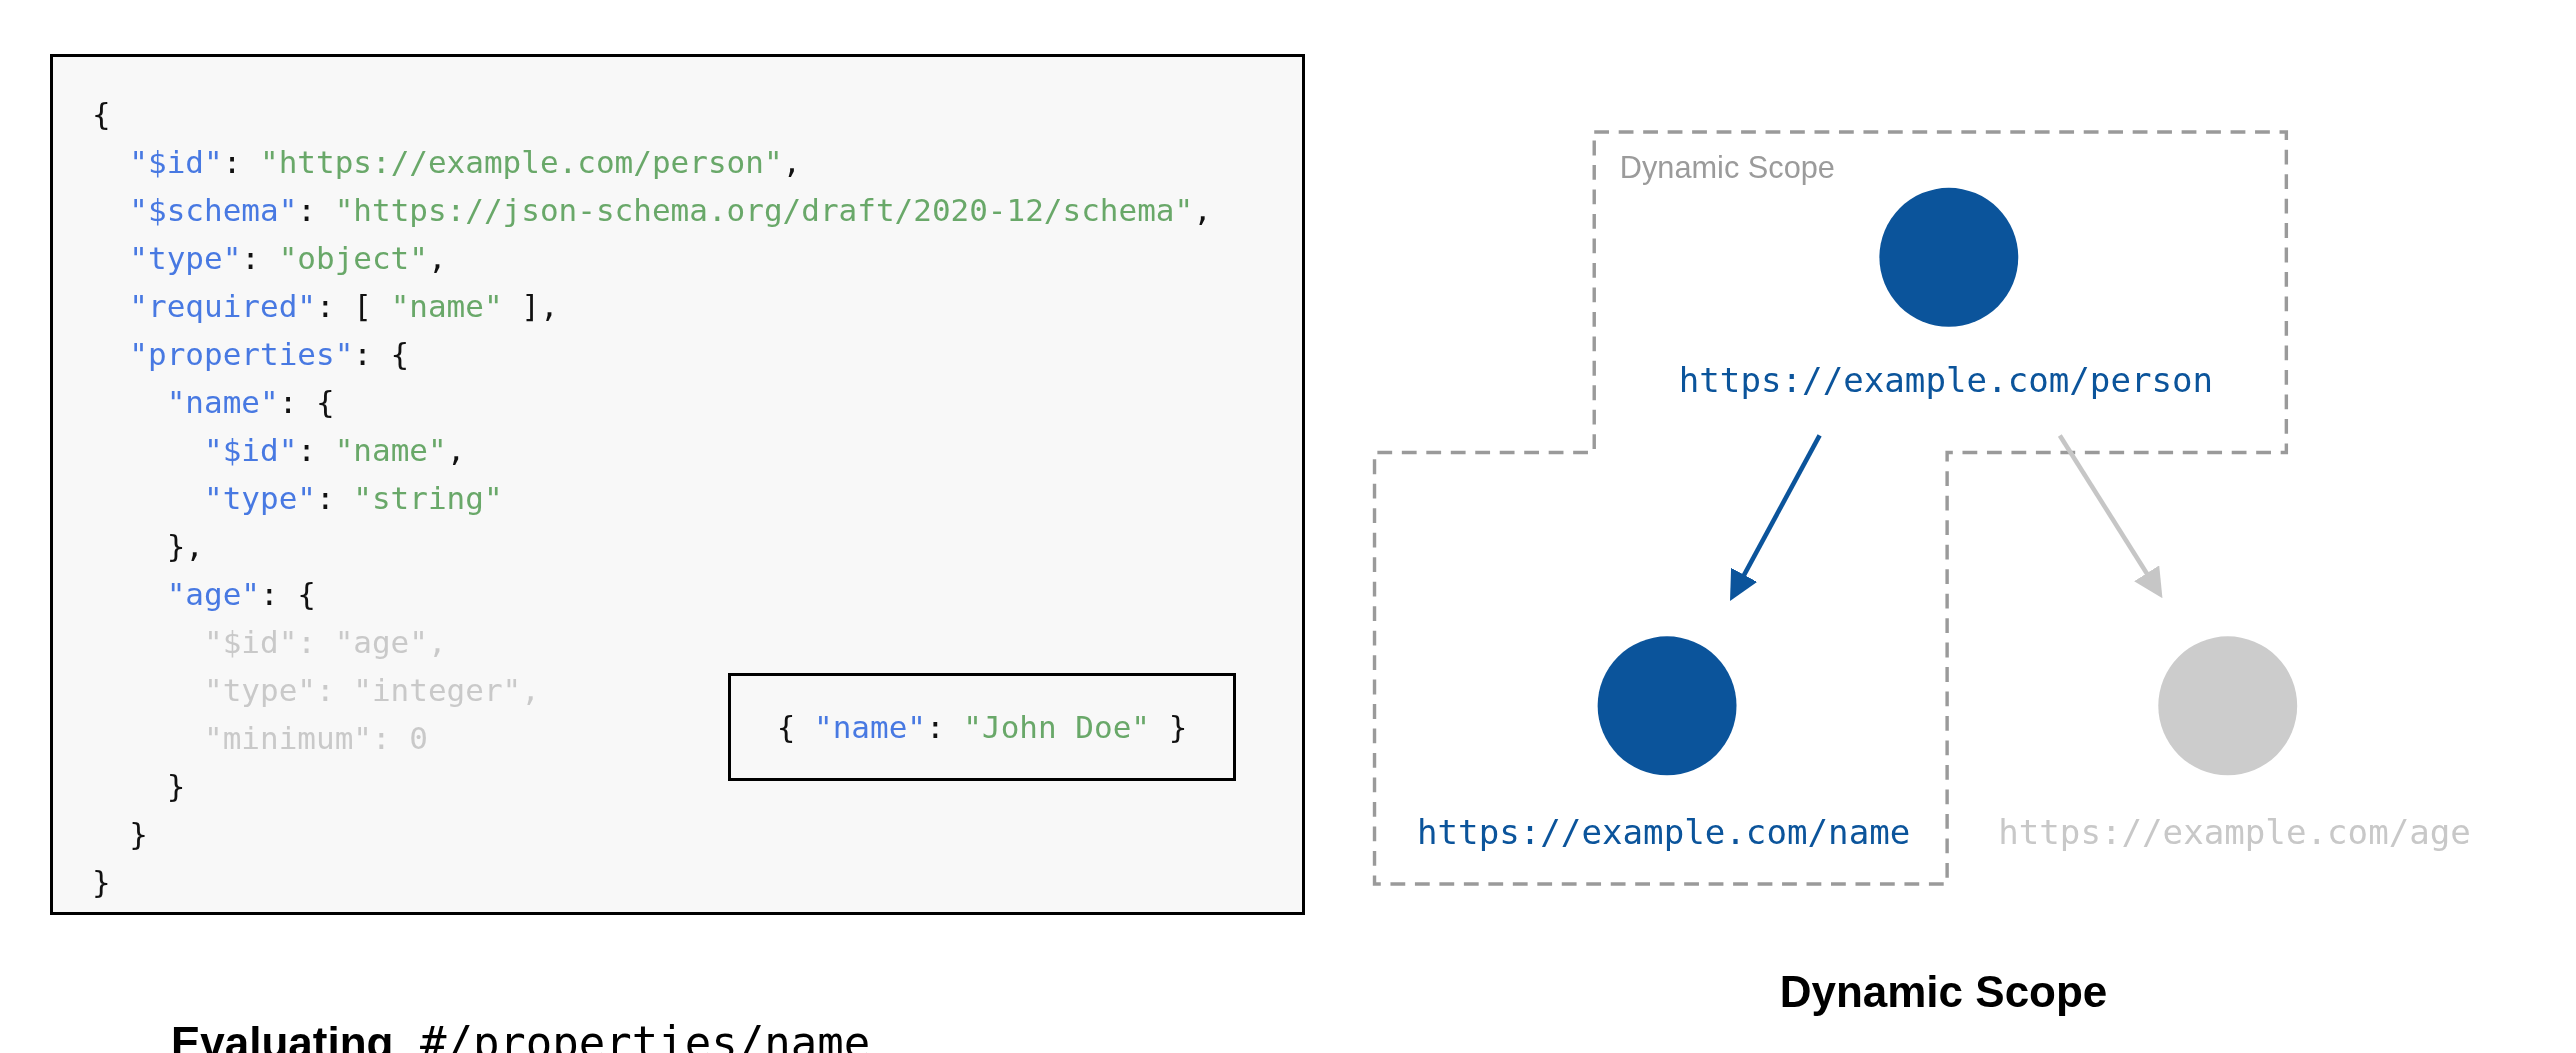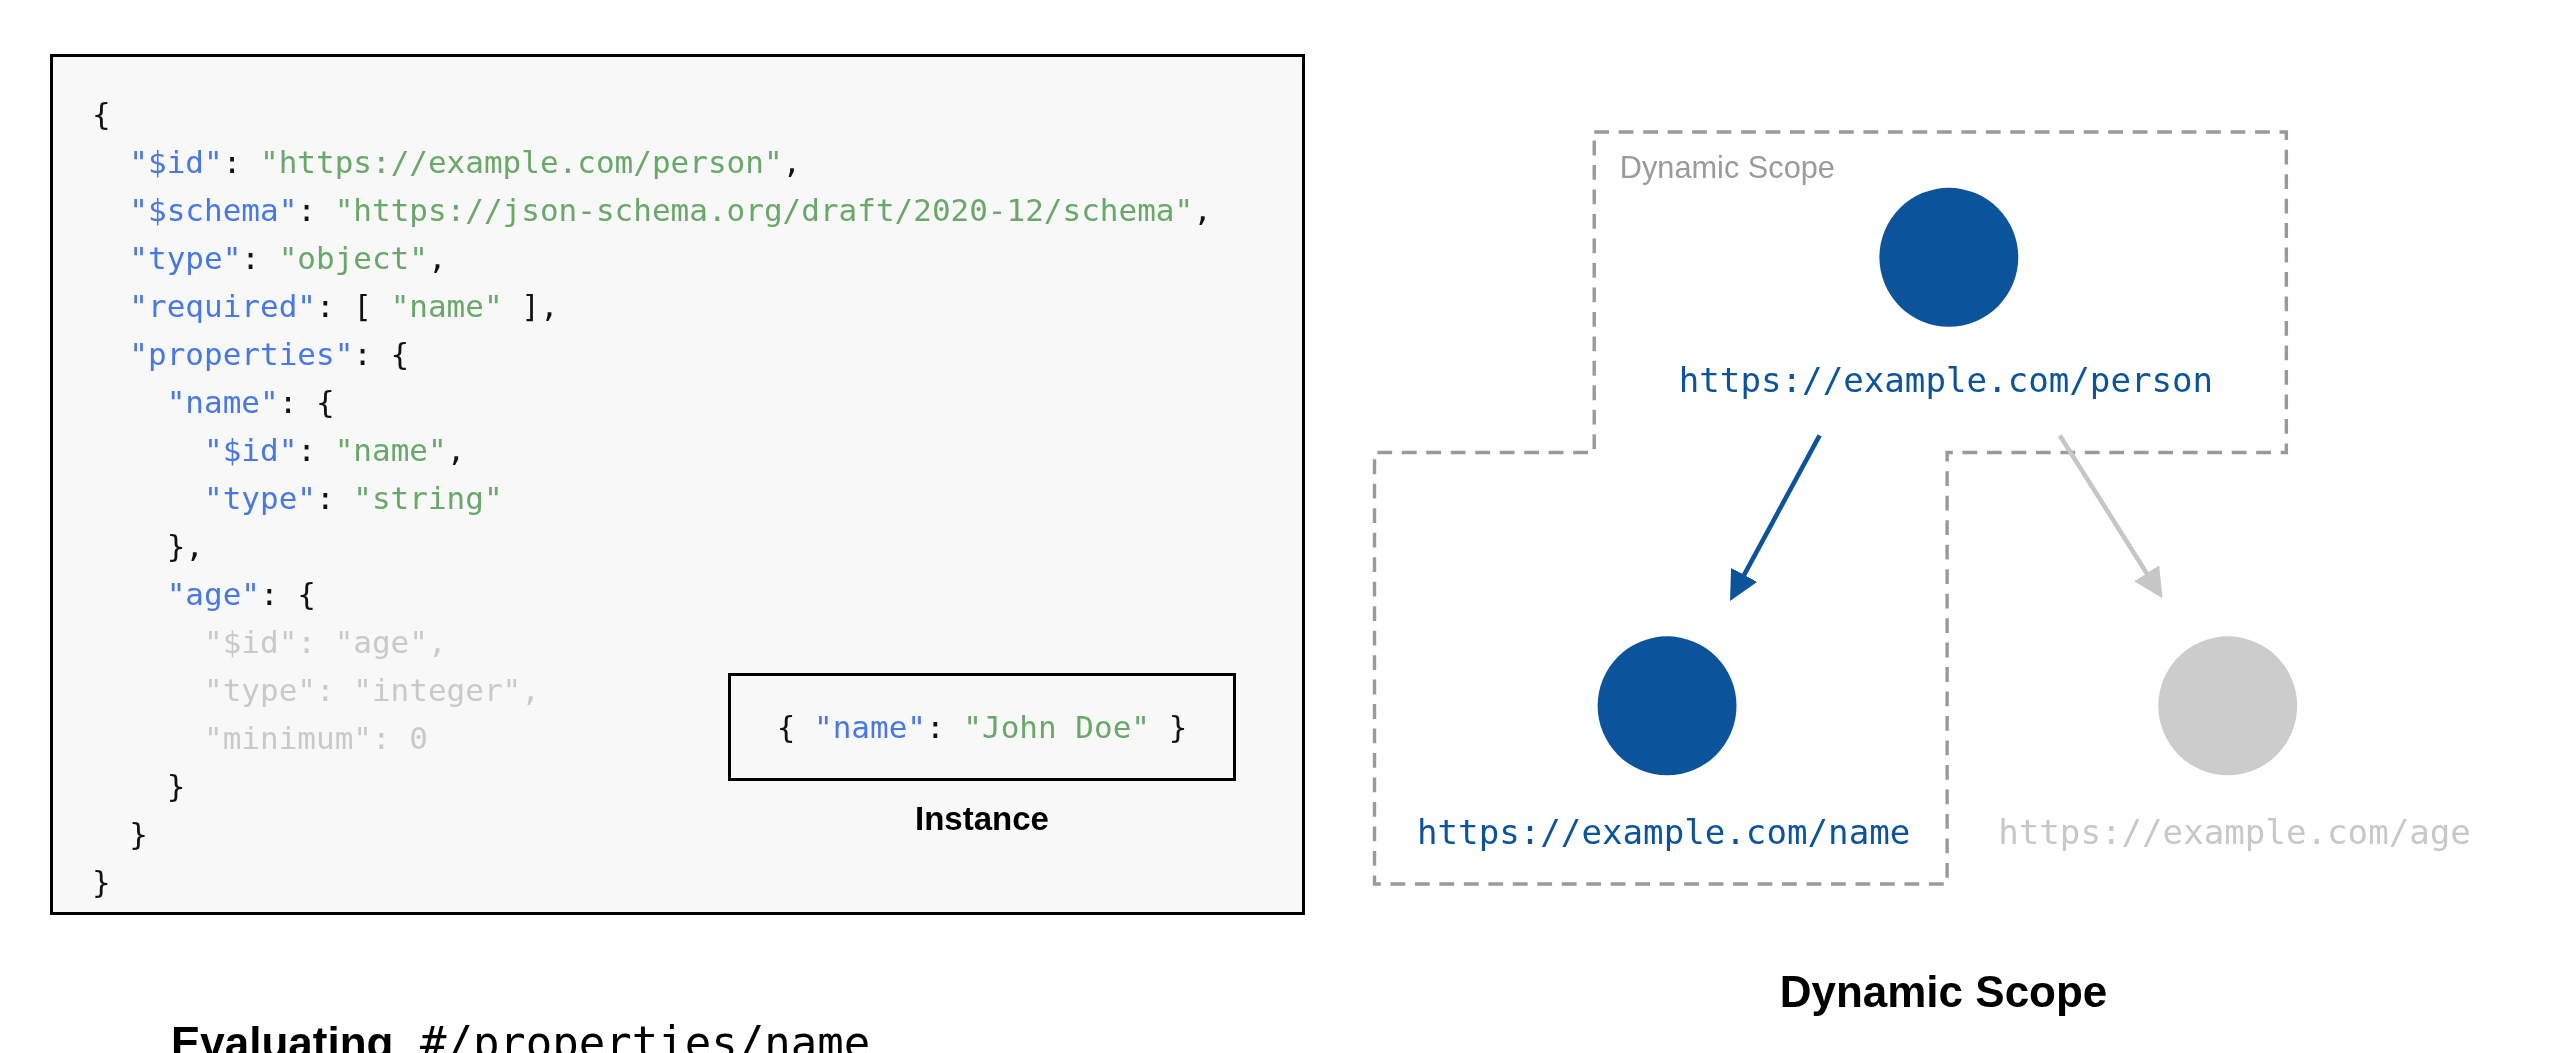--- a/index.html
+++ b/index.html
@@ -110,21 +110,20 @@
 <body>
 
 <div id="page">
 
   <div class="code-block">
     <pre class="code" id="code-lines"><div class="code-line"><span class="seg-punct">{</span></div><div class="code-line"><span class="seg-punct">  </span><span class="seg-key">"$id"</span><span class="seg-punct">: </span><span class="seg-string">"https://example.com/person"</span><span class="seg-punct">,</span></div><div class="code-line"><span class="seg-punct">  </span><span class="seg-key">"$schema"</span><span class="seg-punct">: </span><span class="seg-string">"https://json-schema.org/draft/2020-12/schema"</span><span class="seg-punct">,</span></div><div class="code-line"><span class="seg-punct">  </span><span class="seg-key">"type"</span><span class="seg-punct">: </span><span class="seg-string">"object"</span><span class="seg-punct">,</span></div><div class="code-line"><span class="seg-punct">  </span><span class="seg-key">"required"</span><span class="seg-punct">: [ </span><span class="seg-string">"name"</span><span class="seg-punct"> ],</span></div><div class="code-line"><span class="seg-punct">  </span><span class="seg-key">"properties"</span><span class="seg-punct">: {</span></div><div class="code-line"><span class="seg-punct">    </span><span class="seg-key">"name"</span><span class="seg-punct">: {</span></div><div class="code-line"><span class="seg-punct">      </span><span class="seg-key">"$id"</span><span class="seg-punct">: </span><span class="seg-string">"name"</span><span class="seg-punct">,</span></div><div class="code-line"><span class="seg-punct">      </span><span class="seg-key">"type"</span><span class="seg-punct">: </span><span class="seg-string">"string"</span></div><div class="code-line"><span class="seg-punct">    },</span></div><div class="code-line"><span class="seg-punct">    </span><span class="seg-key">"age"</span><span class="seg-punct">: {</span></div><div class="code-line"><span class="seg-dim">      "$id": "age",</span></div><div class="code-line"><span class="seg-dim">      "type": "integer",</span></div><div class="code-line"><span class="seg-dim">      "minimum": 0</span></div><div class="code-line"><span class="seg-punct">    }</span></div><div class="code-line"><span class="seg-punct">  }</span></div><div class="code-line"><span class="seg-punct">}</span></div></pre>
 
     <div class="instance-box">
       <span class="instance-code" id="instance-line"><span class="seg-punct">{ </span><span class="seg-key">"name"</span><span class="seg-punct">: </span><span class="seg-string">"John Doe"</span><span class="seg-punct"> }</span></span>
     </div>
-    <div class="instance-label">Instance</div>
   </div>
 
   <div class="caption-left">
     <span class="cap-bold">Evaluating</span><span class="cap-mono"> #/properties/name</span>
   </div>
 
   <div class="caption-right">Dynamic Scope</div>
 
   <svg class="diagram-svg" viewBox="0 0 4524 1850">
     <defs>

